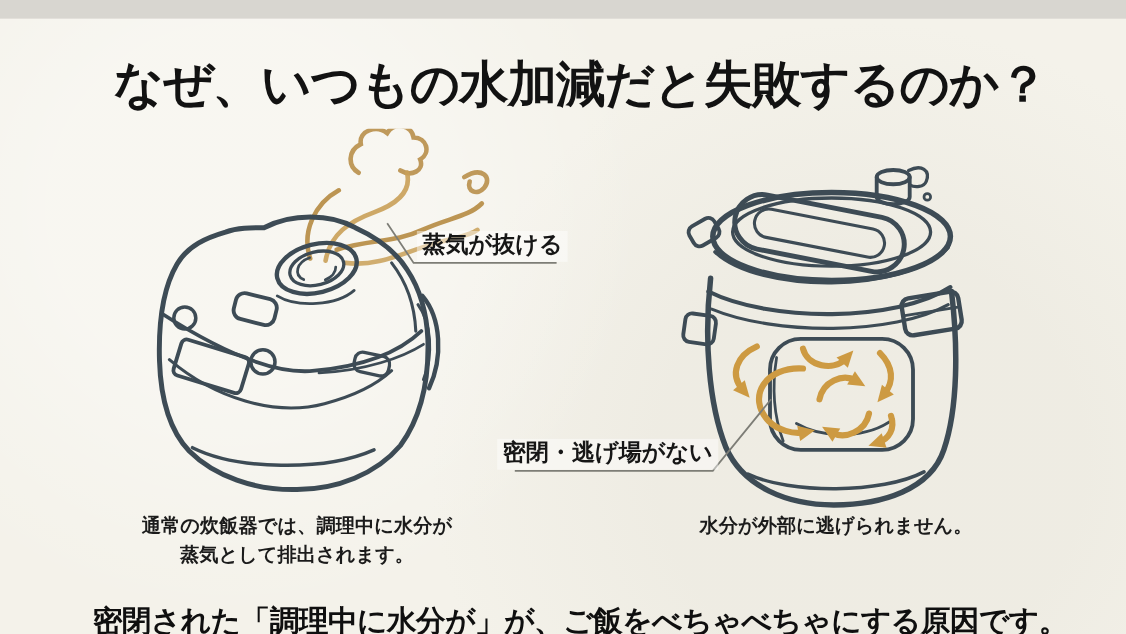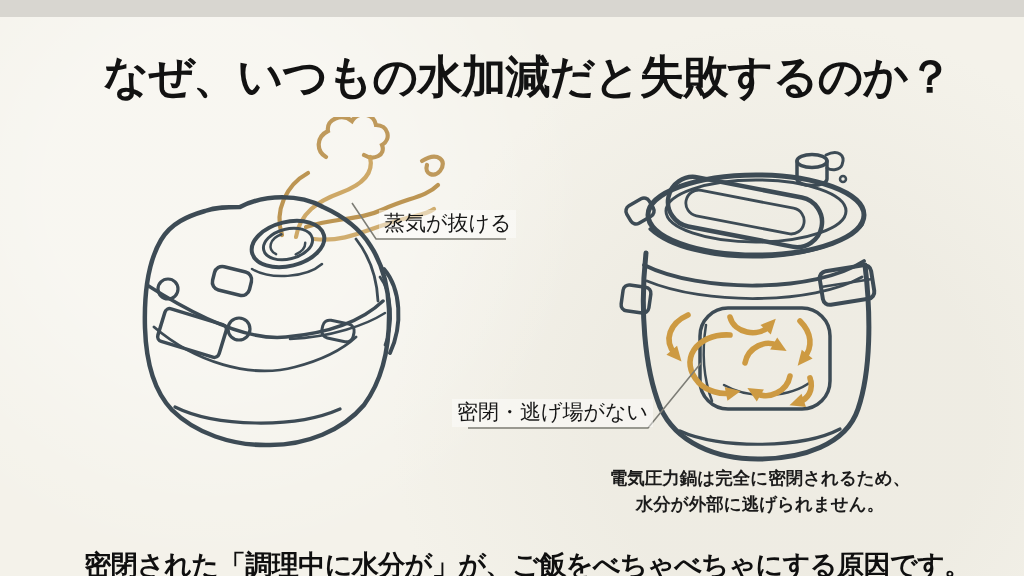--- a/index.html
+++ b/index.html
@@ -22,21 +22,21 @@
     position:absolute;top:30px;left:0;width:100%;
     text-align:center;
     font-size:45px;font-weight:900;color:#121212;
     letter-spacing:-1px;
     margin:0;
   }
   svg.illus{position:absolute;}
   svg.overlay{position:absolute;left:0;top:0;pointer-events:none;}
   .callout{
     position:absolute;
-    font-size:21px;font-weight:400;color:#161616;
+    font-size:21px;font-weight:700;color:#161616;
     background:rgba(255,255,255,0.45);
     padding:0 5px 3px 5px;
     white-space:nowrap;
     line-height:1.2;
   }
   .caption{
     position:absolute;
     width:380px;
     text-align:center;
     font-size:17.5px;font-weight:700;color:#1b1b1b;
@@ -167,20 +167,23 @@
   </svg>
 
   <svg class="overlay" width="1024" height="576" viewBox="0 0 1024 576">
     <polyline points="352,186 376,222 506,222" fill="none" stroke="#7d7d76" stroke-width="1.6"></polyline>
     <polyline points="468,411 648,411 701,346" fill="none" stroke="#7d7d76" stroke-width="1.6"></polyline>
   </svg>
 
   <div class="callout" style="left:379px;top:193px;">蒸気が抜ける</div>
   <div class="callout" style="left:452px;top:382px;">密閉・逃げ場がない</div>
 
+  <div class="caption" style="left:80px;top:448px;">
+    <div>通常の炊飯器では、調理中に水分が</div>
+    <div>蒸気として排出されます。</div>
+  </div>
   <div class="caption" style="left:570px;top:448px;">
-    <div>電気圧力鍋は完全に密閉されるため、</div>
     <div>水分が外部に逃げられません。</div>
   </div>
 
   <div class="conclusion">密閉された「調理中に水分が」が、ご飯をべちゃべちゃにする原因です。</div>
 
 </div>
 
 </body></html>

